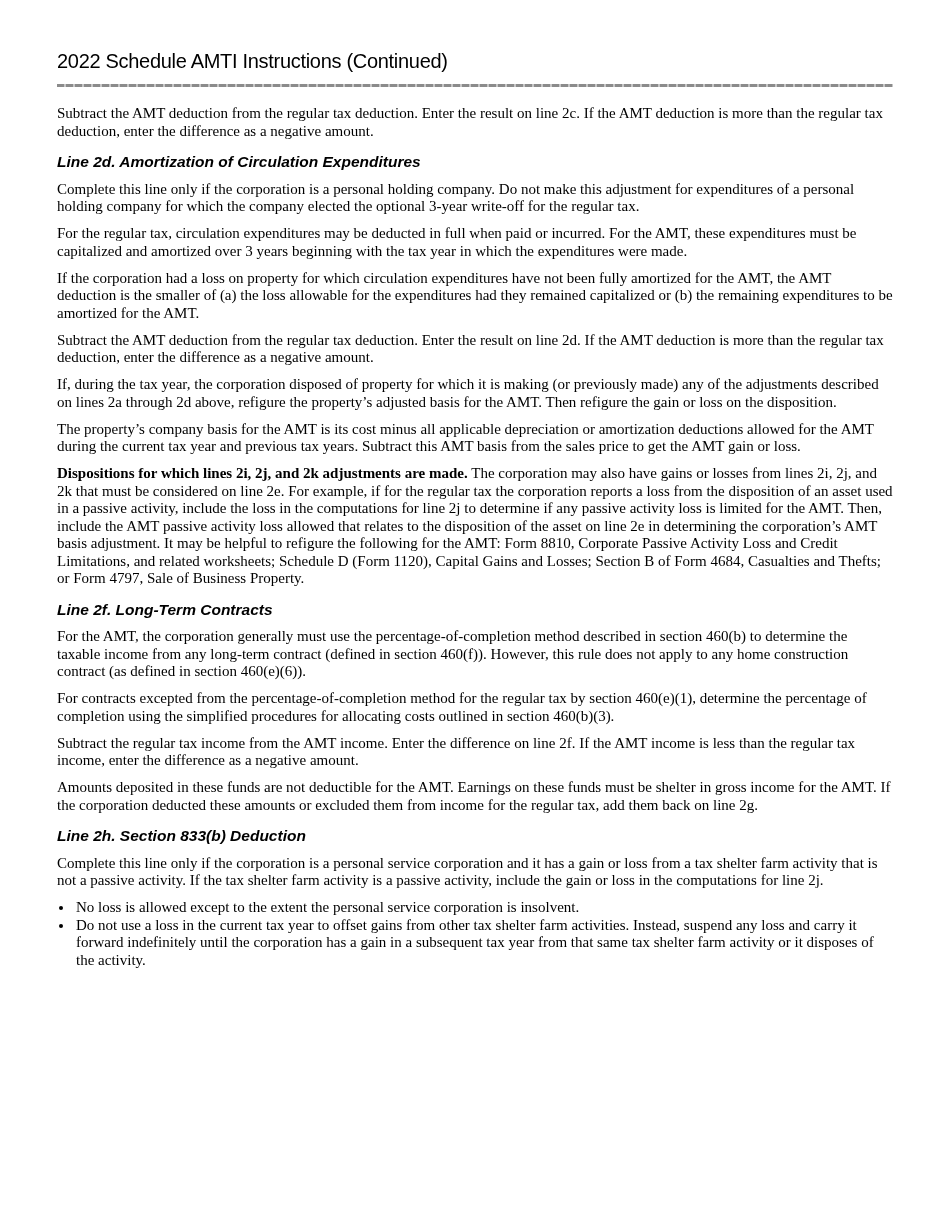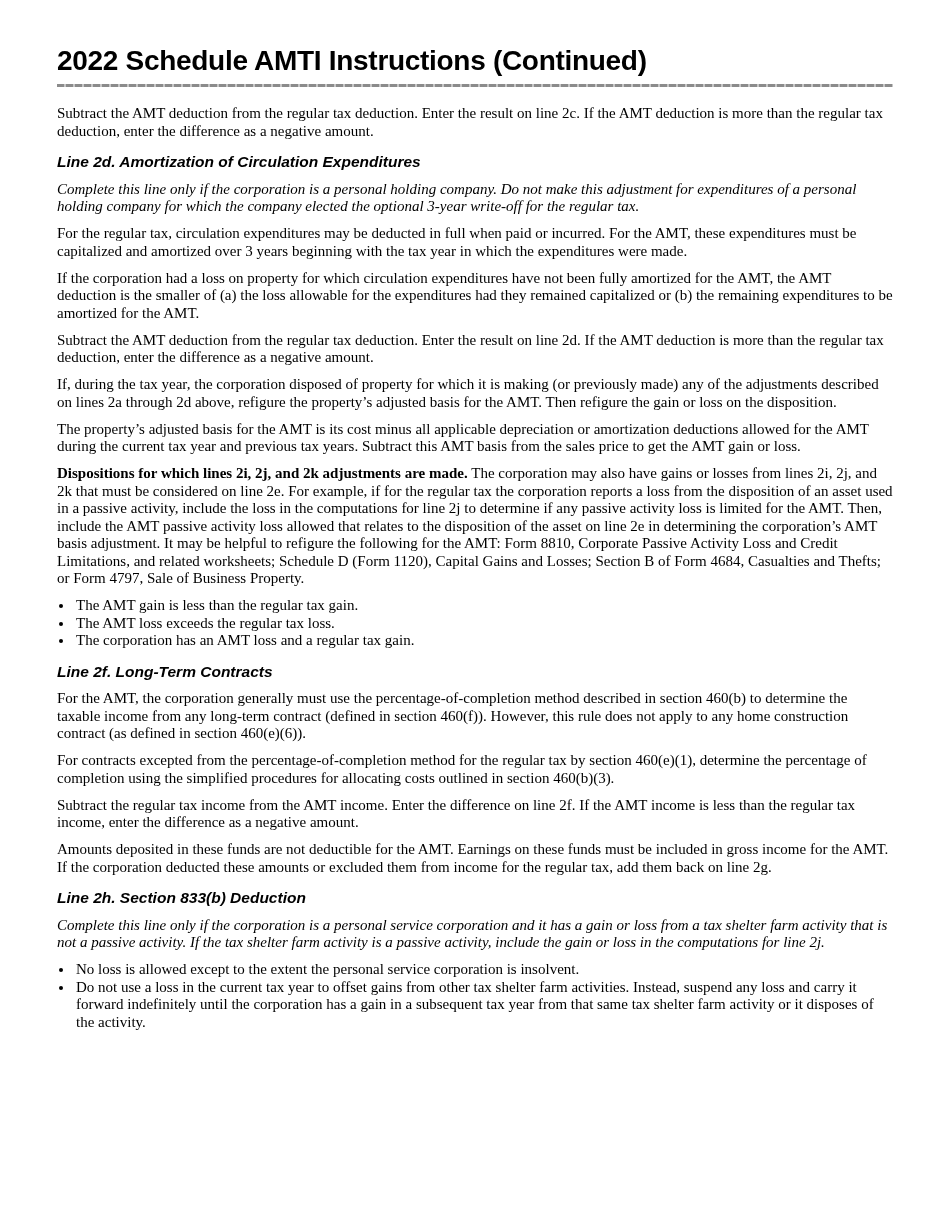--- a/index.html
+++ b/index.html
@@ -15,38 +15,37 @@
     padding: 47px 57px 0 57px;
     background: #ffffff;
     color: #000000;
     font-family: "Liberation Serif", serif;
     font-size: 15px;
     line-height: 17.5px;
     overflow: hidden;
   }
   h1.doc-title {
     font-family: "Liberation Sans", sans-serif;
-    font-weight: 700;
-    font-size: 28px;
+    font-weight: 400;
+    font-size: 20px;
     line-height: 28px;
     letter-spacing: -0.3px;
     color: #000000;
     margin: 0 0 9px 0;
   }
   .title-rule {
     height: 3px;
     width: 100%;
     background: repeating-linear-gradient(90deg, #8b8b8b 0 7px, #c6c6c6 7px 9px);
     margin: 0 0 18px 0;
   }
   p.body {
     margin: 9.5px 0;
   }
   p.note {
-    font-style: italic;
   }
   h2.sec-heading {
     font-family: "Liberation Sans", sans-serif;
     font-weight: 700;
     font-size: 15.5px;
     line-height: 19px;
     color: #000000;
     margin: 12px 0 2px 0;
     font-style: italic;
   }
@@ -74,34 +73,29 @@
 
   <p class="body">Subtract the AMT deduction from the regular tax deduction. Enter the result on line 2c. If the AMT deduction is more than the regular tax deduction, enter the difference as a negative amount.</p>
 
   <h2 class="sec-heading">Line 2d. Amortization of Circulation Expenditures</h2>
   <p class="body note">Complete this line only if the corporation is a personal holding company. Do not make this adjustment for expenditures of a personal holding company for which the company elected the optional 3-year write-off for the regular tax.</p>
   <p class="body">For the regular tax, circulation expenditures may be deducted in full when paid or incurred. For the AMT, these expenditures must be capitalized and amortized over 3 years beginning with the tax year in which the expenditures were made.</p>
   <p class="body">If the corporation had a loss on property for which circulation expenditures have not been fully amortized for the AMT, the AMT deduction is the smaller of (a) the loss allowable for the expenditures had they remained capitalized or (b) the remaining expenditures to be amortized for the AMT.</p>
   <p class="body">Subtract the AMT deduction from the regular tax deduction. Enter the result on line 2d. If the AMT deduction is more than the regular tax deduction, enter the difference as a negative amount.</p>
 
   <p class="body">If, during the tax year, the corporation disposed of property for which it is making (or previously made) any of the adjustments described on lines 2a through 2d above, refigure the property’s adjusted basis for the AMT. Then refigure the gain or loss on the disposition.</p>
-  <p class="body">The property’s adjusted basis for the AMT is its cost minus all applicable depreciation or amortization deductions allowed for the AMT during the current tax year and previous tax years. Subtract this AMT basis from the sales price to get the AMT gain or loss.</p>
+  <p class="body">The property’s company basis for the AMT is its cost minus all applicable depreciation or amortization deductions allowed for the AMT during the current tax year and previous tax years. Subtract this AMT basis from the sales price to get the AMT gain or loss.</p>
   <p class="body"><span class="lead-bold">Dispositions for which lines 2i, 2j, and 2k adjustments are made.</span><span> The corporation may also have gains or losses from lines 2i, 2j, and 2k that must be considered on line 2e. For example, if for the regular tax the corporation reports a loss from the disposition of an asset used in a passive activity, include the loss in the computations for line 2j to determine if any passive activity loss is limited for the AMT. Then, include the AMT passive activity loss allowed that relates to the disposition of the asset on line 2e in determining the corporation’s AMT basis adjustment. It may be helpful to refigure the following for the AMT: Form 8810, Corporate Passive Activity Loss and Credit Limitations, and related worksheets; Schedule D (Form 1120), Capital Gains and Losses; Section B of Form 4684, Casualties and Thefts; or Form 4797, Sale of Business Property.</span></p>
-  <ul class="bullets">
-    <li>The AMT gain is less than the regular tax gain.</li>
-    <li>The AMT loss exceeds the regular tax loss.</li>
-    <li>The corporation has an AMT loss and a regular tax gain.</li>
-  </ul>
 
   <h2 class="sec-heading">Line 2f. Long-Term Contracts</h2>
   <p class="body">For the AMT, the corporation generally must use the percentage-of-completion method described in section 460(b) to determine the taxable income from any long-term contract (defined in section 460(f)). However, this rule does not apply to any home construction contract (as defined in section 460(e)(6)).</p>
   <p class="body">For contracts excepted from the percentage-of-completion method for the regular tax by section 460(e)(1), determine the percentage of completion using the simplified procedures for allocating costs outlined in section 460(b)(3).</p>
   <p class="body">Subtract the regular tax income from the AMT income. Enter the difference on line 2f. If the AMT income is less than the regular tax income, enter the difference as a negative amount.</p>
 
-  <p class="body">Amounts deposited in these funds are not deductible for the AMT. Earnings on these funds must be included in gross income for the AMT. If the corporation deducted these amounts or excluded them from income for the regular tax, add them back on line 2g.</p>
+  <p class="body">Amounts deposited in these funds are not deductible for the AMT. Earnings on these funds must be shelter in gross income for the AMT. If the corporation deducted these amounts or excluded them from income for the regular tax, add them back on line 2g.</p>
 
   <h2 class="sec-heading">Line 2h. Section 833(b) Deduction</h2>
 
   <p class="body note">Complete this line only if the corporation is a personal service corporation and it has a gain or loss from a tax shelter farm activity that is not a passive activity. If the tax shelter farm activity is a passive activity, include the gain or loss in the computations for line 2j.</p>
   <ul class="bullets">
     <li>No loss is allowed except to the extent the personal service corporation is insolvent.</li>
     <li>Do not use a loss in the current tax year to offset gains from other tax shelter farm activities. Instead, suspend any loss and carry it forward indefinitely until the corporation has a gain in a subsequent tax year from that same tax shelter farm activity or it disposes of the activity.</li>
   </ul>
 
 </div>

